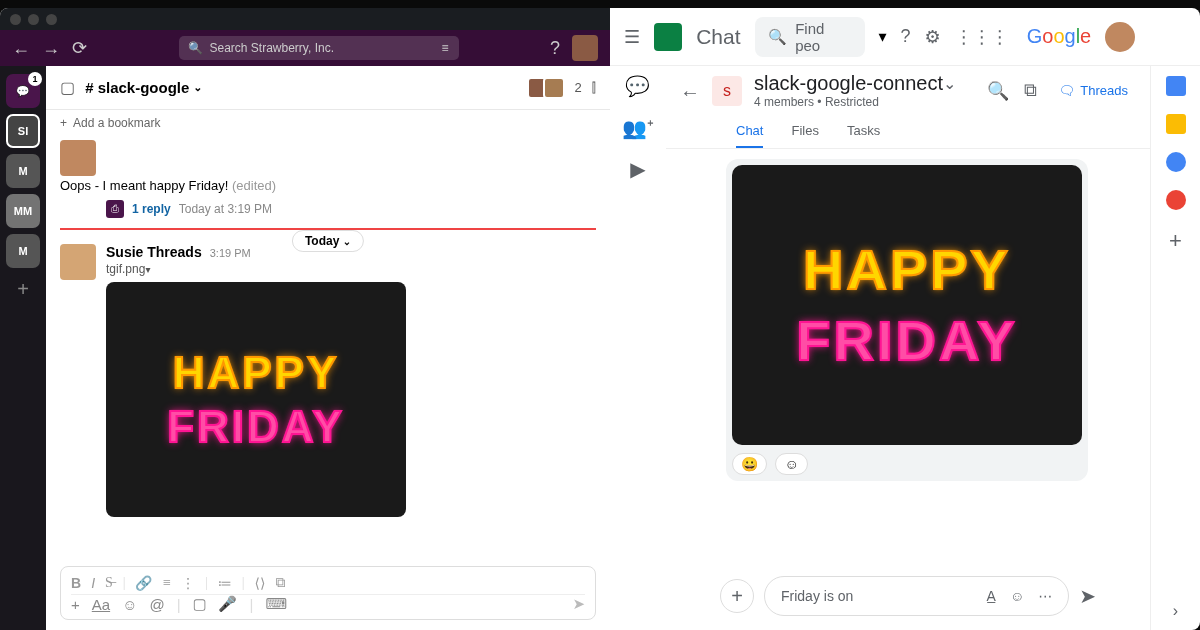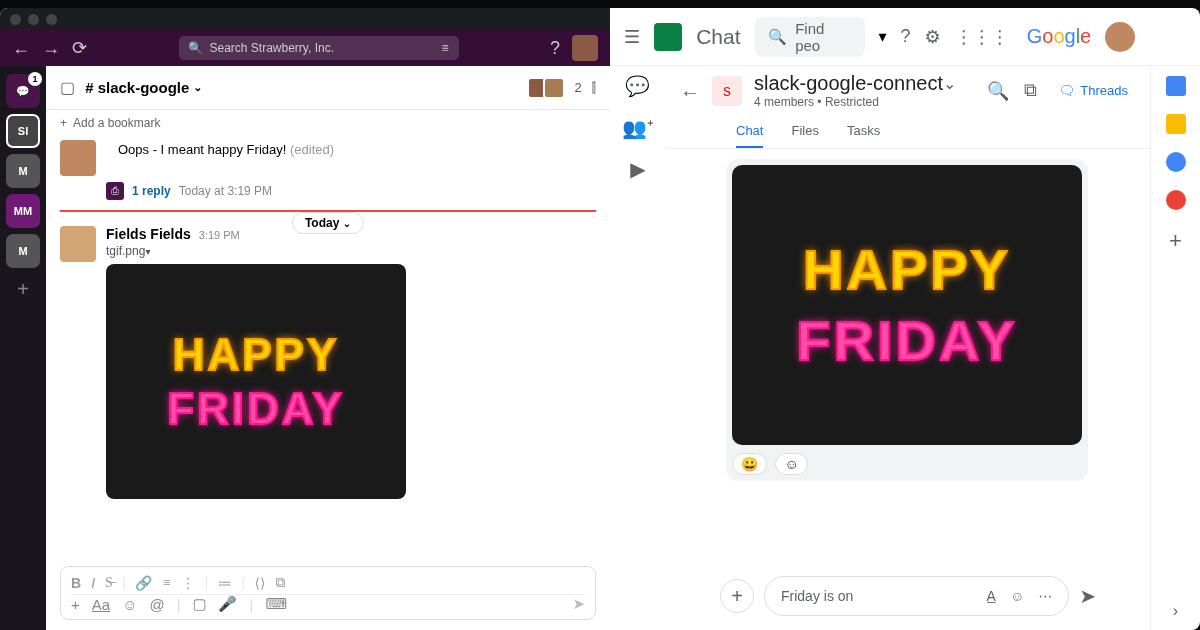--- a/index.html
+++ b/index.html
@@ -17,21 +17,21 @@
     .rail-badge { position: absolute; top: -2px; right: -2px; width: 14px; height: 14px; background: #fff; color: #000; border-radius: 50%; font-size: 9px; display: flex; align-items: center; justify-content: center; }
     .rail-add { color: #888; font-size: 20px; margin-top: 4px; }
     .s-main { flex: 1; background: #fff; display: flex; flex-direction: column; }
     .s-chhead { height: 44px; border-bottom: 1px solid #e8e8e8; display: flex; align-items: center; padding: 0 14px; gap: 10px; }
     .ch-name { font-weight: 700; font-size: 15px; display: flex; align-items: center; gap: 4px; }
     .ch-right { margin-left: auto; display: flex; align-items: center; gap: 10px; font-size: 13px; color: #555; }
     .av-stack { display: flex; }
     .av-stack img, .av-sm { width: 22px; height: 22px; border-radius: 4px; background: #8a5a44; margin-left: -6px; border: 2px solid #fff; }
     .s-sub { padding: 6px 14px; font-size: 12px; color: #666; display: flex; align-items: center; gap: 6px; }
     .s-msgs { flex: 1; overflow: hidden; padding: 0 14px; }
-    .oops-row { display: flex; gap: 22px; margin-top: 4px; }
+    .oops-row { display: flex; gap: 0; margin-top: 4px; flex-direction: column; }
     .oops-av { width: 36px; height: 36px; border-radius: 4px; background: #c08860; }
     .oops-txt { font-size: 13px; }
     .reply-row { display: flex; align-items: center; gap: 8px; margin-top: 6px; margin-left: 46px; font-size: 12px; }
     .reply-ico { width: 18px; height: 18px; background: #4a154b; border-radius: 3px; color: #fff; display: flex; align-items: center; justify-content: center; font-size: 10px; }
     .reply-link { color: #1264a3; font-weight: 600; }
     .today-pill { background: #fff; border: 1px solid #ddd; border-radius: 20px; padding: 3px 12px; font-size: 12px; font-weight: 600; position: absolute; left: 50%; transform: translateX(-50%); }
     .today-wrap { position: relative; border-top: 2px solid #ef4444; margin: 10px 0; }
     .msg-row { display: flex; gap: 10px; margin-top: 14px; }
     .msg-av { width: 36px; height: 36px; border-radius: 4px; background: #d4a574; }
     .msg-hd { display: flex; gap: 8px; align-items: baseline; }
@@ -110,21 +110,21 @@
     <div class="s-avatar"></div>
   </div>
   <div class="slack-body">
     <div class="s-rail">
       <div class="rail-it" style="background:#4a154b">
         <span>💬</span>
         <span class="rail-badge">1</span>
       </div>
       <div class="rail-it" style="background:#444;border:2px solid #fff">SI</div>
       <div class="rail-it" style="background:#555">M</div>
-      <div class="rail-it" style="background:#701a75">MM</div>
+      <div class="rail-it" style="background:#737373">MM</div>
       <div class="rail-it" style="background:#555">M</div>
       <div class="rail-add">+</div>
     </div>
     <div class="s-main">
       <div class="s-chhead">
         <span style="color:#666">▢</span>
         <div class="ch-name">
           <span># slack-google</span>
           <span style="font-size:11px">⌄</span>
         </div>
@@ -153,21 +153,21 @@
           <span class="reply-link">1 reply</span>
           <span style="color:#888">Today at 3:19 PM</span>
         </div>
         <div class="today-wrap">
           <div class="today-pill"><span>Today</span> <span style="font-size:10px">⌄</span></div>
         </div>
         <div class="msg-row">
           <div class="msg-av"></div>
           <div>
             <div class="msg-hd">
-              <span class="msg-name">Fields Fields</span>
+              <span class="msg-name">Susie Threads</span>
               <span class="msg-time">3:19 PM</span>
             </div>
             <div class="msg-file">
               <span>tgif.png</span>
                 <span style="font-size:10px">▾</span>
             </div>
             <div class="neon-img">
               <div class="neon-w neon-h">HAPPY</div>
               <div class="neon-w neon-f">FRIDAY</div>
             </div>

